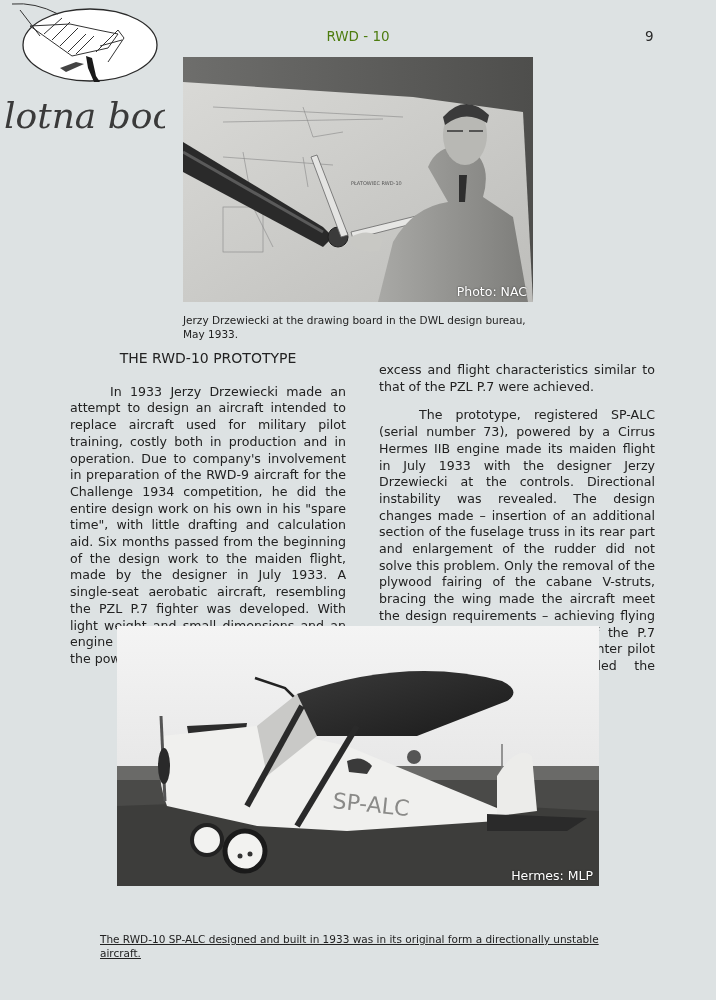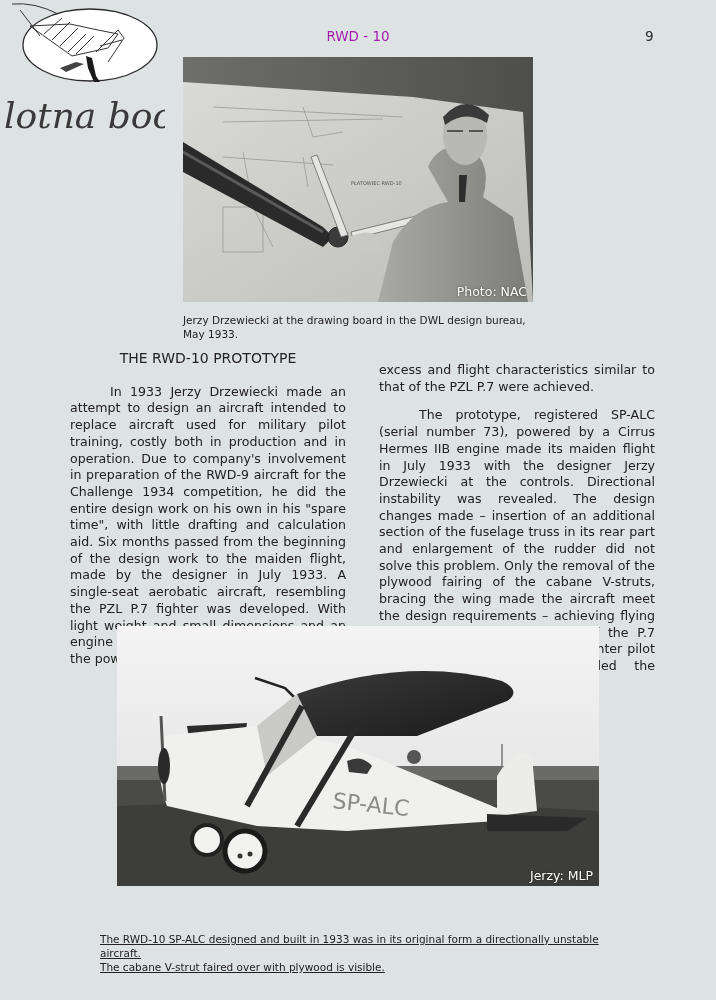--- a/index.html
+++ b/index.html
@@ -7,21 +7,21 @@
     width: 716px; height: 1000px; overflow: hidden;
     background: #dde2e3;
     font-family: "DejaVu Sans", sans-serif;
     color: #1e1e1e;
     position: relative;
   }
   .logo { position: absolute; left: 0; top: 0; width: 165px; height: 140px; }
   .logo svg { width: 165px; height: 140px; display: block; }
   .running-head {
     position: absolute; top: 28px; left: 300px; width: 116px;
-    text-align: center; font-size: 13.5px; color: #a21caf;
+    text-align: center; font-size: 13.5px; color: #4d7c0f;
   }
   .page-number {
     position: absolute; top: 28px; left: 645px; font-size: 13.5px; color: #2a2a2a;
   }
   .photo {
     position: absolute; overflow: hidden;
   }
   .photo svg { display: block; width: 100%; height: 100%; }
   .photo-credit {
     position: absolute; right: 6px; bottom: 3px;
@@ -149,19 +149,18 @@
     <path d="M130 180 L185 80" stroke="#2a2a2a" stroke-width="6"></path>
     <path d="M180 200 L240 100" stroke="#2a2a2a" stroke-width="6"></path>
     <text x="215" y="182" font-size="22" fill="#8a8a88" font-family="DejaVu Sans, sans-serif" transform="rotate(6 215 182)">SP-ALC</text>
     <path d="M44 90 L48 175" stroke="#555" stroke-width="3"></path>
     <ellipse cx="47" cy="140" rx="6" ry="18" fill="#2a2a2a"></ellipse>
     <circle cx="90" cy="214" r="15" fill="#f2f2f0" stroke="#222" stroke-width="4"></circle>
     <circle cx="128" cy="225" r="20" fill="#f2f2f0" stroke="#1a1a1a" stroke-width="5"></circle>
     <circle cx="123" cy="230" r="2.5" fill="#333"></circle>
     <circle cx="133" cy="228" r="2.5" fill="#333"></circle>
   </svg>
-  <div class="photo-credit">Jerzy: MLP</div>
+  <div class="photo-credit">Hermes: MLP</div>
 </div>
 
 <div class="caption caption-bottom">
   <div>The RWD-10 SP-ALC designed and built in 1933 was in its original form a directionally unstable aircraft.</div>
-  <div>The cabane V-strut faired over with plywood is visible.</div>
 </div>
 
 </body></html>

